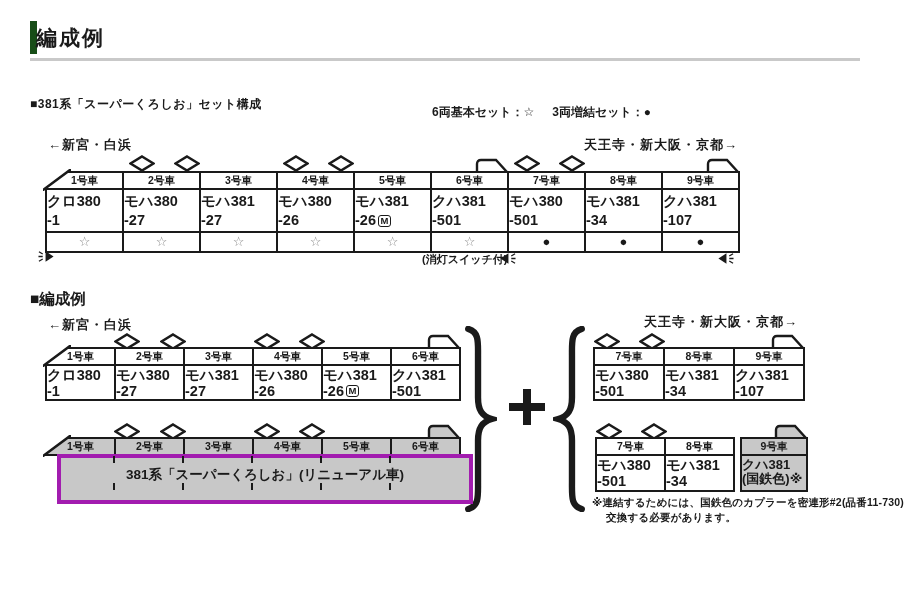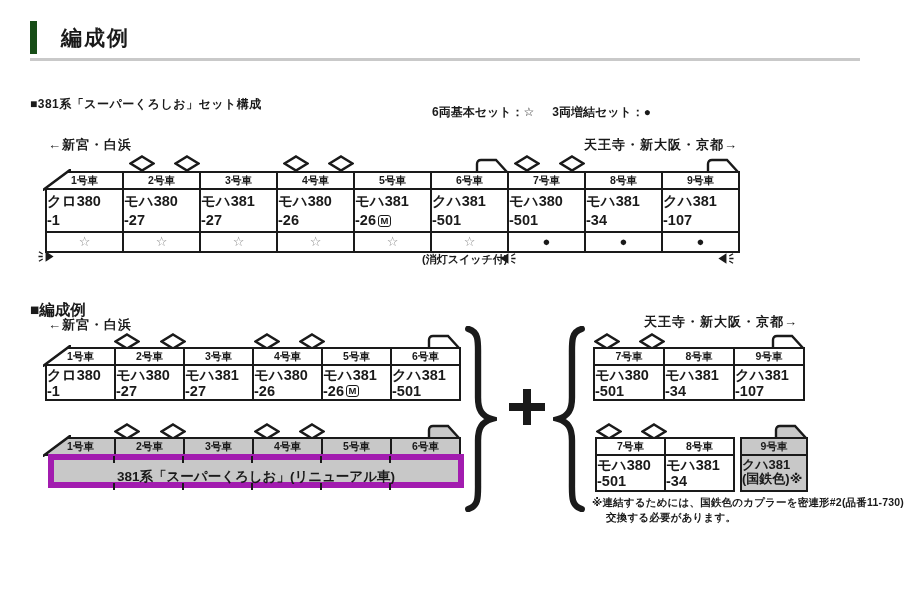--- a/index.html
+++ b/index.html
@@ -6,21 +6,21 @@
   html,body { background:#fff; }
   body {
     width:921px; height:591px; position:relative; overflow:hidden;
     font-family:"Liberation Sans","DejaVu Sans",sans-serif; color:#1a1a1a;
   }
   .abs { position:absolute; }
   .pagetitle { font-size:21px; font-weight:bold; letter-spacing:2px; }
   .greenbar { width:7px; height:33px; background:#174d17; }
   .hr { height:3px; background:#c9c9c9; }
   .sec-title { font-size:12px; font-weight:bold; letter-spacing:0.5px; }
-  .sec2-title { font-size:15.5px; font-weight:bold;margin-top:11px; }
+  .sec2-title { font-size:15.5px; font-weight:bold; }
   .legend { font-size:12px; font-weight:bold; display:flex; gap:18px;text-align:center; }
   .dir { font-size:13px; font-weight:bold; letter-spacing:1px; }
   .cars { display:flex; position:absolute; z-index:1; }
   .car { border:2px solid #1a1a1a; margin-left:-2px; background:#fff; display:flex; flex-direction:column; }
   .car:first-child { margin-left:0; }
   .chead { border-bottom:2px solid #1a1a1a; font-size:10.5px; font-weight:bold; text-align:center; height:17px; line-height:15px; }
   .cbody { flex:1; font-weight:bold; font-size:14.5px; line-height:1.32; padding-top:2px; white-space:nowrap; }
   .s2 .cbody { line-height:1.1; padding-top:2px; }
   .cmark { border-top:2px solid #1a1a1a; height:20px; text-align:center; font-size:13px; line-height:17px; }
   .star { color:#8a8a8a; }
@@ -33,21 +33,21 @@
   .flip { transform:scaleX(-1); }
   .lightnote { font-size:11px; font-weight:bold; }
   .renewal-label { font-size:13.5px; font-weight:bold; text-align:center; }
   .tick { width:2px; height:7px; background:#1a1a1a; position:absolute; z-index:2; }
   .note { font-size:10.5px; font-weight:bold; letter-spacing:0.2px; }
 </style>
 </head>
 <body>
 
 <div class="abs greenbar" style="left:30px;top:21px"></div>
-<div class="abs pagetitle" style="left:61px;top:24px">編成例</div>
+<div class="abs pagetitle" style="left:36px;top:24px">編成例</div>
 <div class="abs hr" style="left:30px;top:58px;width:830px"></div>
 
 <div class="abs sec-title" style="left:30px;top:96px">■381系「スーパーくろしお」セット構成</div>
 <div class="abs legend" style="left:432px;top:104px">
   <span>6両基本セット：☆</span>
   <span>3両増結セット：●</span>
 </div>
 <div class="abs dir" style="left:48px;top:136px">←新宮・白浜</div>
 <div class="abs dir" style="left:584px;top:136px">天王寺・新大阪・京都→</div>
 
@@ -320,21 +320,21 @@
     <div class="car gray" style="width:71px;height:19px">
         <div class="chead" style="border-bottom:none">4号車</div>
       </div>
     <div class="car gray" style="width:71px;height:19px">
         <div class="chead" style="border-bottom:none">5号車</div>
       </div>
     <div class="car gray" style="width:71px;height:19px">
         <div class="chead" style="border-bottom:none">6号車</div>
       </div>
   </div>
-  <div class="abs gray renewal-label" style="left:3px;top:31px;width:416px;height:34px;border:6px solid #a21caf;line-height:34px;z-index:1">381系「スーパーくろしお」(リニューアル車)</div>
+  <div class="abs gray renewal-label" style="left:12px;top:31px;width:416px;height:50px;border:4px solid #a21caf;line-height:34px;z-index:1">381系「スーパーくろしお」(リニューアル車)</div>
   <div class="tick" style="left:68px;top:33px"></div>
   <div class="tick" style="left:137px;top:33px"></div>
   <div class="tick" style="left:206px;top:33px"></div>
   <div class="tick" style="left:275px;top:33px"></div>
   <div class="tick" style="left:344px;top:33px"></div>
   <div class="tick" style="left:68px;top:60px"></div>
   <div class="tick" style="left:137px;top:60px"></div>
   <div class="tick" style="left:206px;top:60px"></div>
   <div class="tick" style="left:275px;top:60px"></div>
   <div class="tick" style="left:344px;top:60px"></div>

